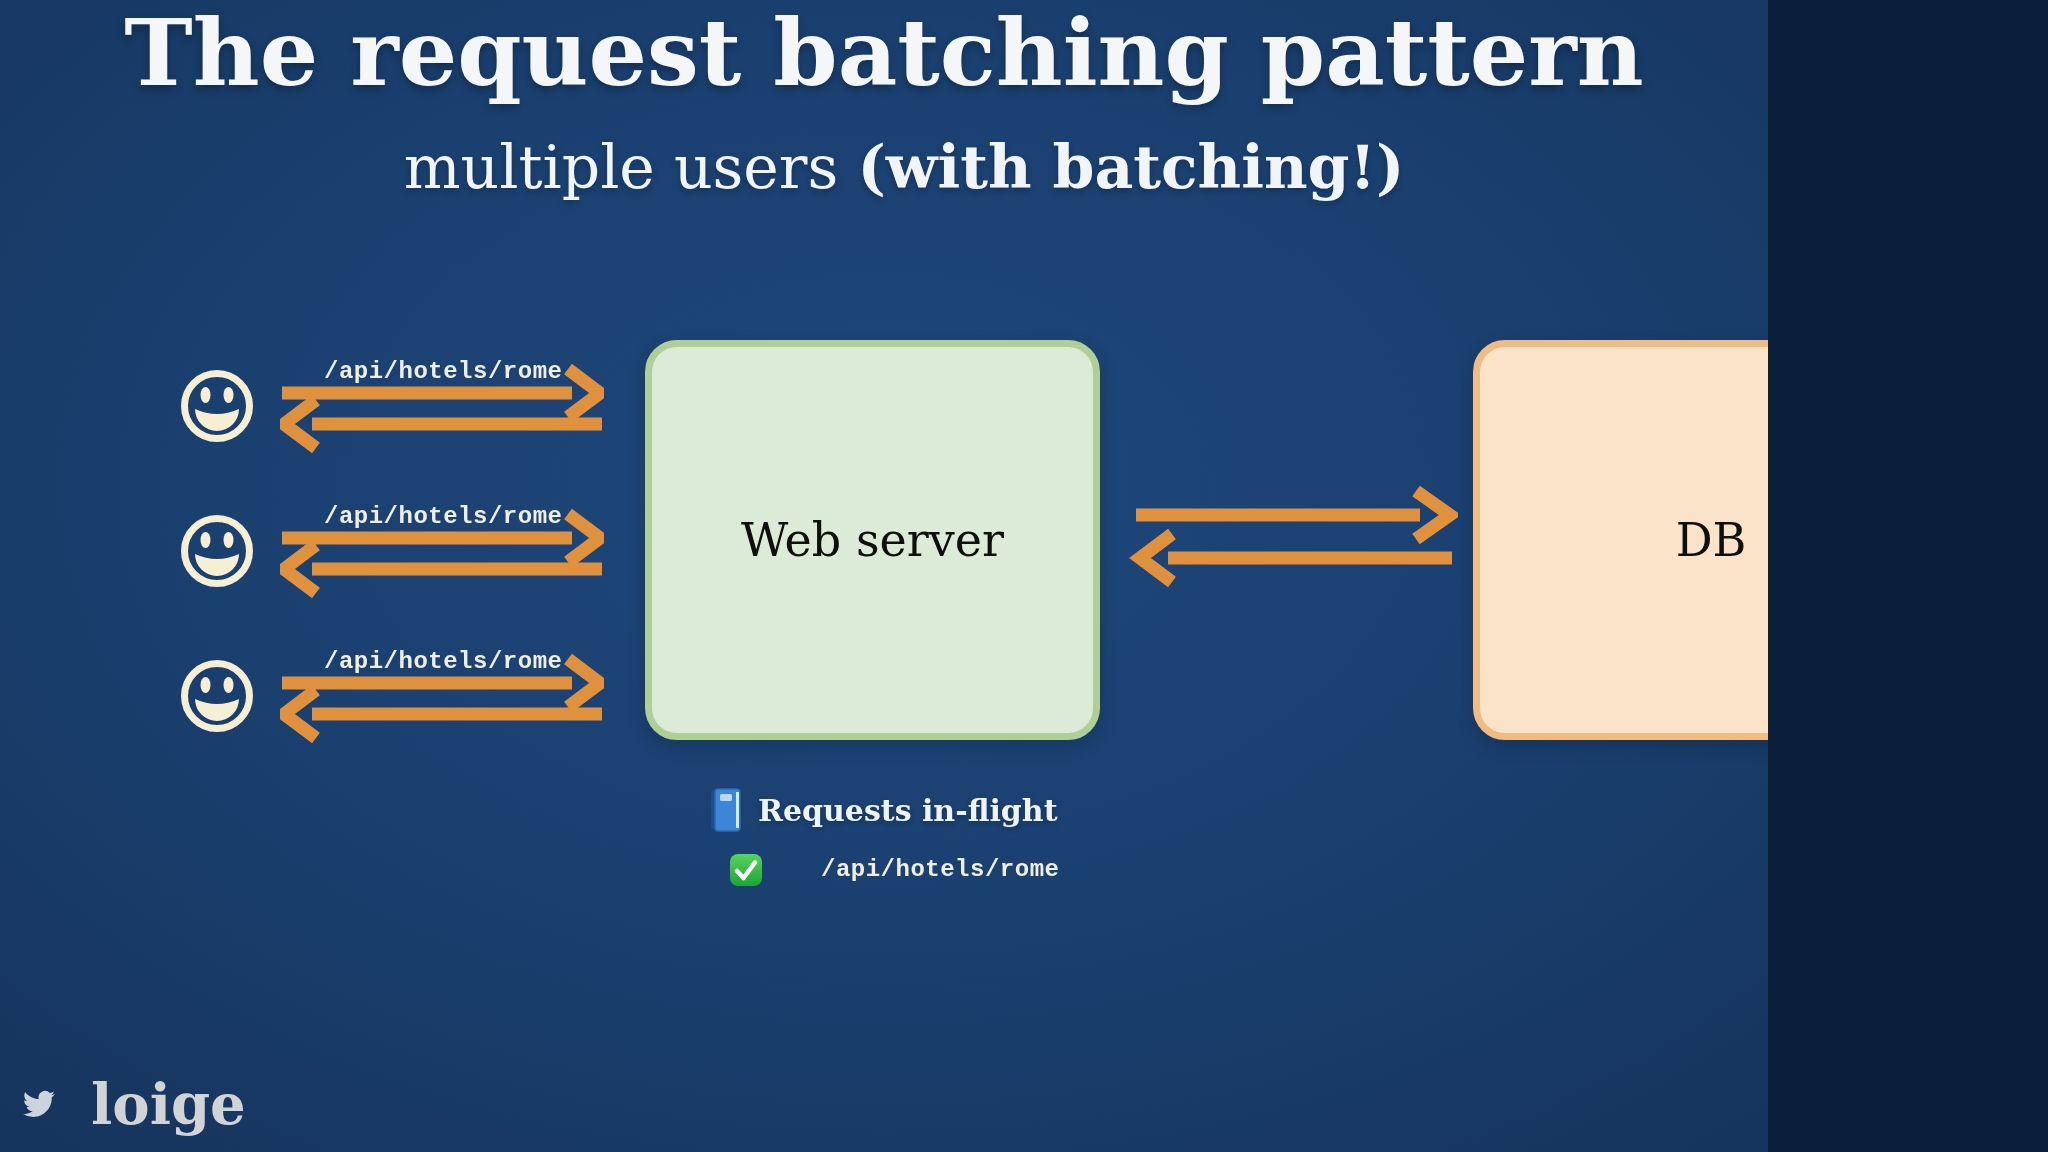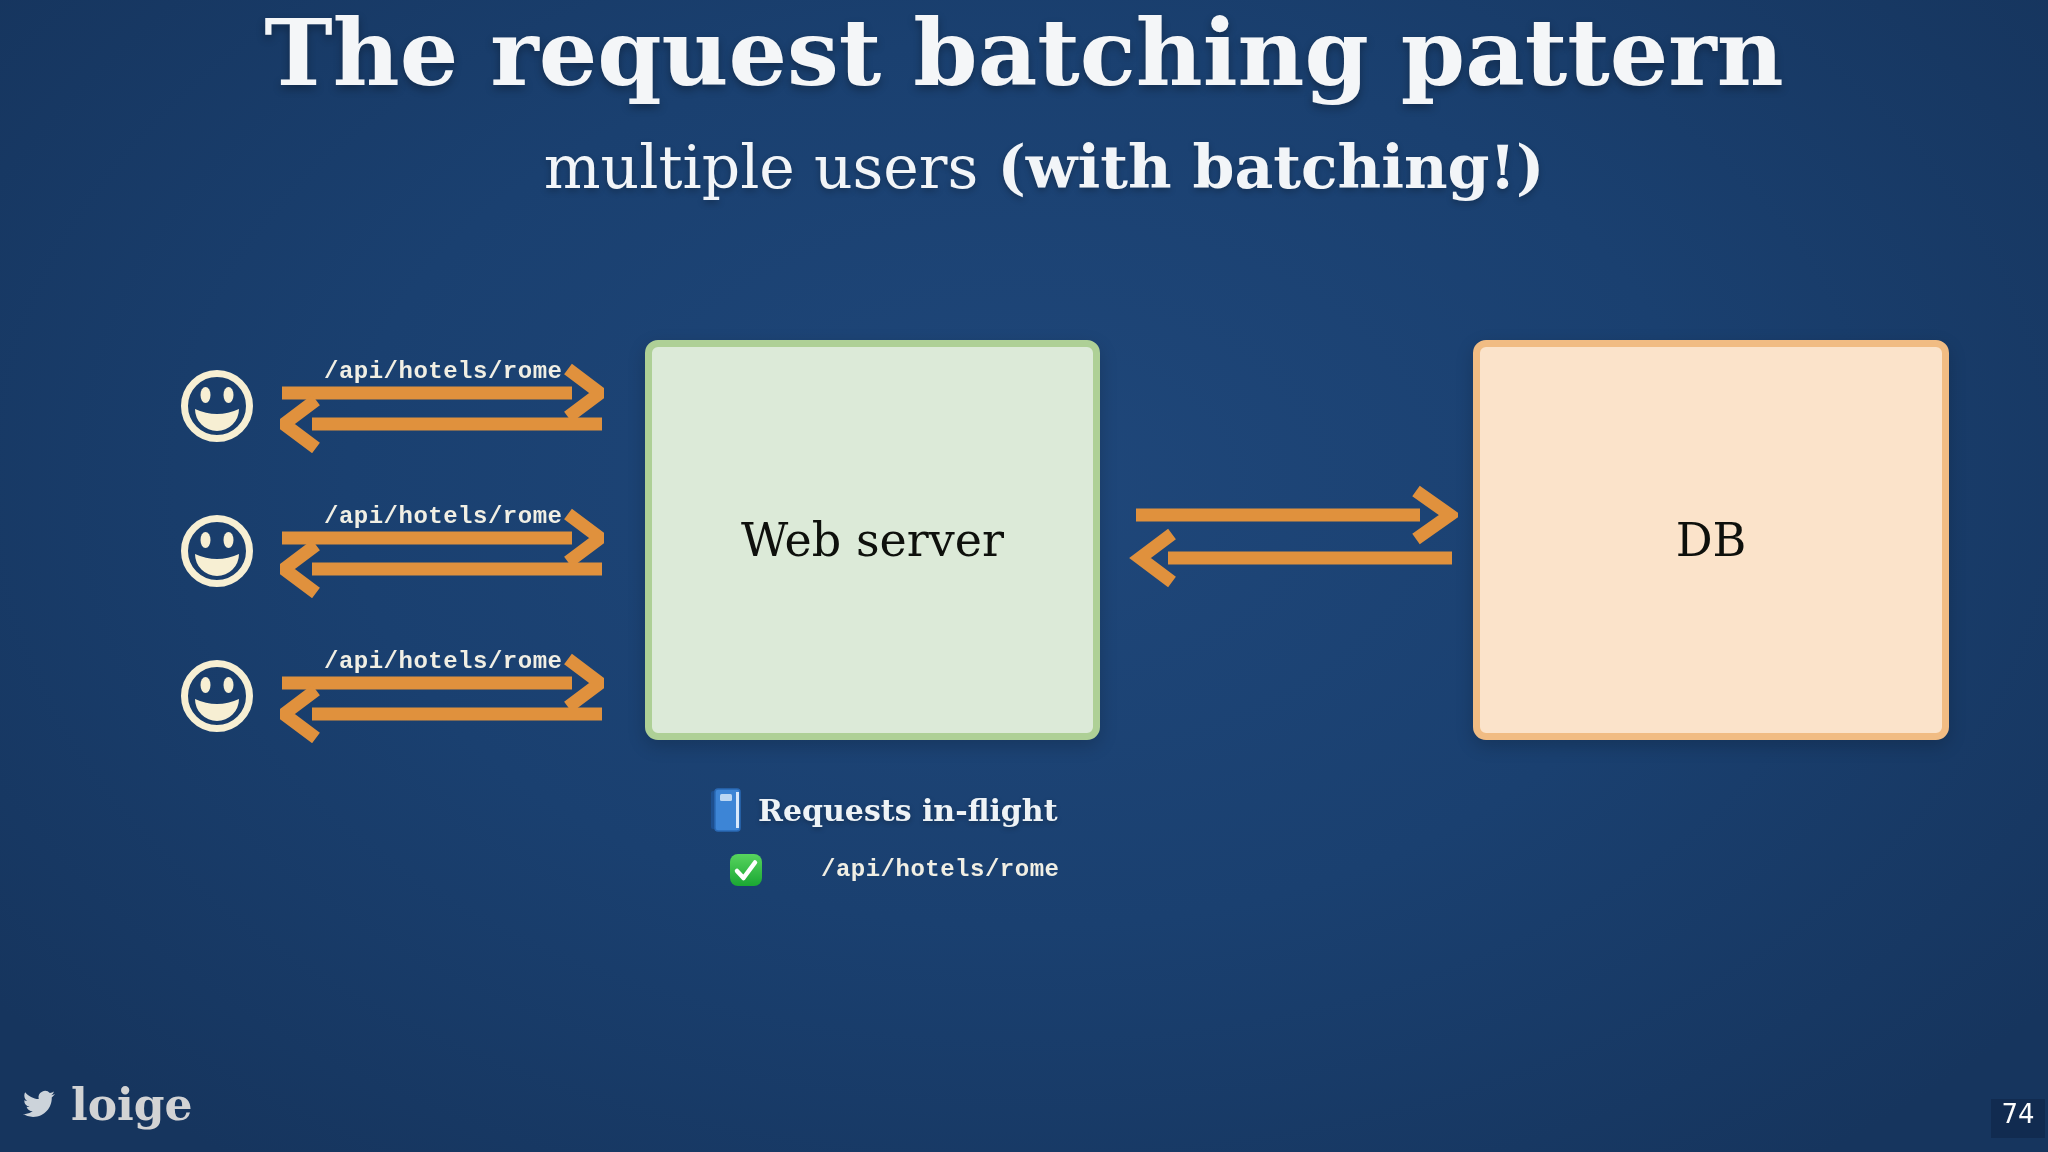--- a/index.html
+++ b/index.html
@@ -1,21 +1,22 @@
 <!DOCTYPE html>
 <html><head>
 <meta charset="utf-8">
 <style>
   html,body{margin:0;padding:0;background:#0c1f3a;}
   .slide{
     position:relative;
-    width:2048px;height:1152px;
+    width:1752px;height:1152px;
     overflow:hidden;
     background:radial-gradient(1300px 850px at 50% 42%, #1f477a 0%, #1a4070 52%, #16355e 100%);
     font-family:"DejaVu Serif", serif;
+    padding-left:16px;
   }
   .title{
     position:absolute;top:-4px;left:0;width:100%;
     text-align:center;
     font-family:"DejaVu Serif", serif;
     font-weight:700;
     font-size:92px;
     line-height:1.25;
     color:#f4f6f8;
     text-shadow:0 4px 8px rgba(0,0,0,0.30);
@@ -42,21 +43,21 @@
   .user-row .smiley{position:absolute;left:0;top:0;}
   .user-row .req-label{
     position:absolute;left:106px;top:-12px;
     font-size:24px;line-height:34px;letter-spacing:0.5px;
   }
   .row-arrows{position:absolute;left:102px;top:-6px;}
   .arrow-stroke{stroke:#e0913d;stroke-width:13;fill:none;stroke-linejoin:miter;}
   .node{
     position:absolute;box-sizing:border-box;
     display:flex;align-items:center;justify-content:center;
-    border-radius:13px;
+    border-radius:32px;
     font-family:"DejaVu Serif", serif;
     font-size:46px;color:#0e100c;
     box-shadow:0 6px 18px rgba(0,0,0,0.18);
   }
   .web-server{
     left:645px;top:340px;width:455px;height:400px;
     background:#dcead8;border:7px solid #aed096;
   }
   .db{
     left:1473px;top:340px;width:476px;height:400px;
@@ -75,21 +76,21 @@
     display:flex;align-items:center;gap:18px;
   }
   .inflight-item .item-label{font-size:24px;line-height:34px;letter-spacing:0.5px;}
   .footer{
     position:absolute;left:20px;top:1080px;height:48px;
     display:flex;align-items:center;gap:13px;
     cursor:pointer;
   }
   .footer .handle{
     font-family:"DejaVu Serif", serif;font-weight:700;
-    font-size:44px;color:#d2d3d4;
+    font-size:56px;color:#d2d3d4;margin-left:20px;
   }
   .page-number{
     position:absolute;left:1991px;top:1099px;width:54px;height:39px;
     background:#112b50;
     display:flex;align-items:flex-start;justify-content:center;
     font-family:"DejaVu Sans", sans-serif;
     font-size:26px;color:#fdfdfd;
   }
 </style>
 </head>

